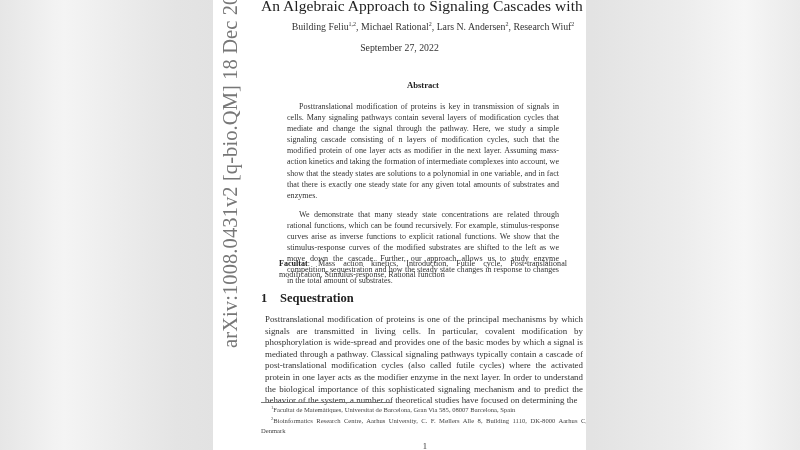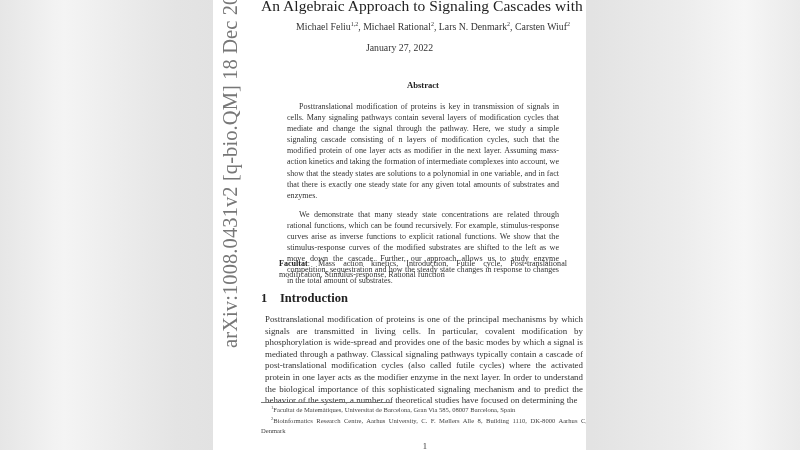--- a/index.html
+++ b/index.html
@@ -75,34 +75,34 @@
 </style>
 </head>
 <body>
 
 <div class="page">
 
   <div class="arxiv-stamp">arXiv:1008.0431v2  [q-bio.QM]  18 Dec 2010</div>
 
   <div class="title"><span>An Algebraic Approach to Signaling Cascades with </span></div>
 
-  <div class="authors"><span><span>Michael Feliu</span><sup>1,2</sup><span>, </span></span><span><span>Michael Rational</span><sup>2</sup><span>, </span></span><span><span>Lars N. Denmark</span><sup>2</sup><span>, </span></span><span><span>Carsten Wiuf</span><sup>2</sup></span></div>
+  <div class="authors"><span><span>Building Feliu</span><sup>1,2</sup><span>, </span></span><span><span>Michael Rational</span><sup>2</sup><span>, </span></span><span><span>Lars N. Andersen</span><sup>2</sup><span>, </span></span><span><span>Research Wiuf</span><sup>2</sup></span></div>
 
-  <div class="date">January 27, 2022</div>
+  <div class="date">September 27, 2022</div>
 
   <div class="abstract-title">Abstract</div>
 
   <div class="abstract">
     <p>Posttranslational modification of proteins is key in transmission of signals in cells. Many signaling pathways contain several layers of modification cycles that mediate and change the signal through the pathway.  Here, we study a simple signaling cascade consisting of n layers of modification cycles, such that the modified protein of one layer acts as modifier in the next layer.  Assuming mass-action kinetics and taking the formation of intermediate complexes into account, we show that the steady states are solutions to a polynomial in one variable, and in fact that there is exactly one steady state for any given total amounts of substrates and enzymes.</p>
     <p>We demonstrate that many steady state concentrations are related through rational functions, which can be found recursively. For example, stimulus-response curves arise as inverse functions to explicit rational functions. We show that the stimulus-response curves of the modified substrates are shifted to the left as we move down the cascade. Further, our approach allows us to study enzyme competition, sequestration and how the steady state changes in response to changes in the total amount of substrates.</p>
   </div>
 
   <div class="keywords"><b>Facultat</b><span>:  Mass action kinetics, Introduction, Futile cycle, Post-translational modification, Stimulus-response, Rational function</span></div>
 
-  <div class="section-heading"><span class="num">1</span><span>Introduction</span></div>
+  <div class="section-heading"><span class="num">1</span><span>Sequestration</span></div>
 
   <div class="intro">
     <p>Posttranslational modification of proteins is one of the principal mechanisms by which signals are transmitted in living cells. In particular, covalent modification by phosphorylation is wide-spread and provides one of the basic modes by which a signal is mediated through a pathway.  Classical signaling pathways typically contain a cascade of post-translational modification cycles (also called futile cycles) where the activated protein in one layer acts as the modifier enzyme in the next layer.  In order to understand the biological importance of this sophisticated signaling mechanism and to predict the behavior of the system, a number of theoretical studies have focused on determining the</p>
   </div>
 
   <div class="fn-rule"></div>
 
   <div class="footnotes">
     <div><sup>1</sup><span>Facultat de Matemàtiques, Universitat de Barcelona, Gran Via 585, 08007 Barcelona, Spain</span></div>
     <div><sup>2</sup><span>Bioinformatics Research Centre, Aarhus University, C. F. Møllers Alle 8, Building 1110, DK-8000 Aarhus C, Denmark</span></div>

